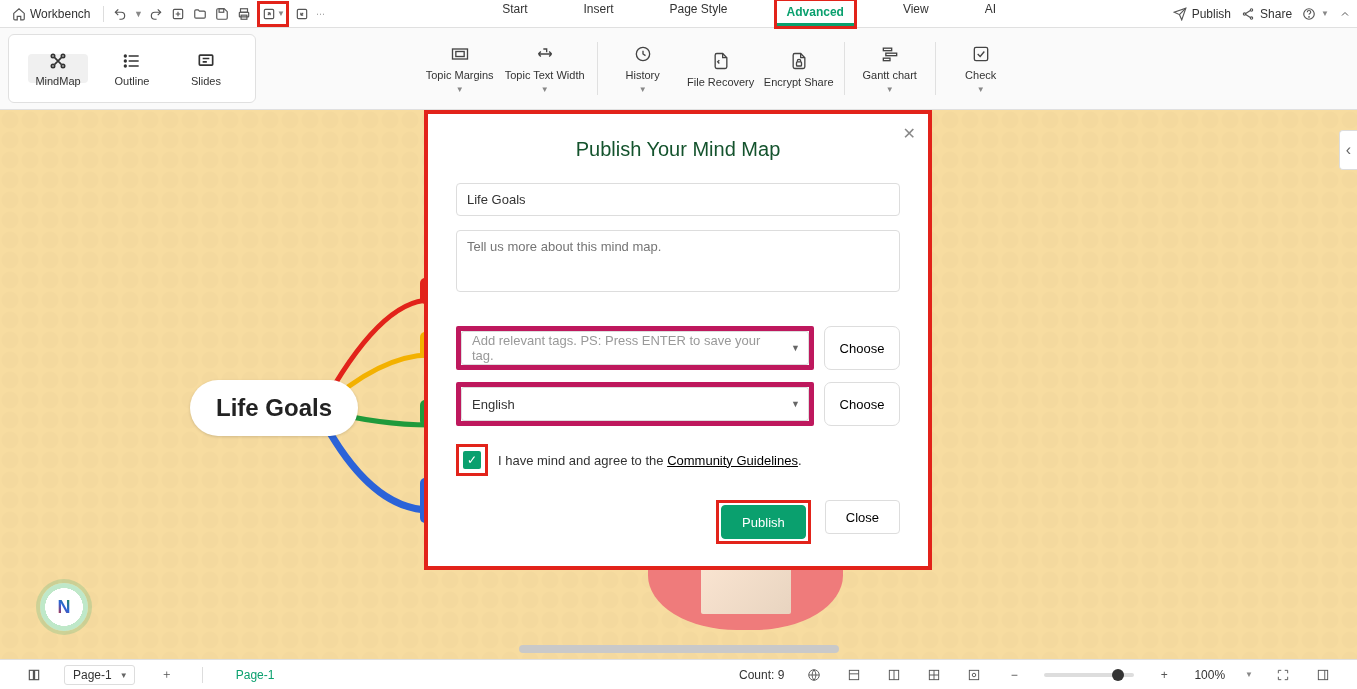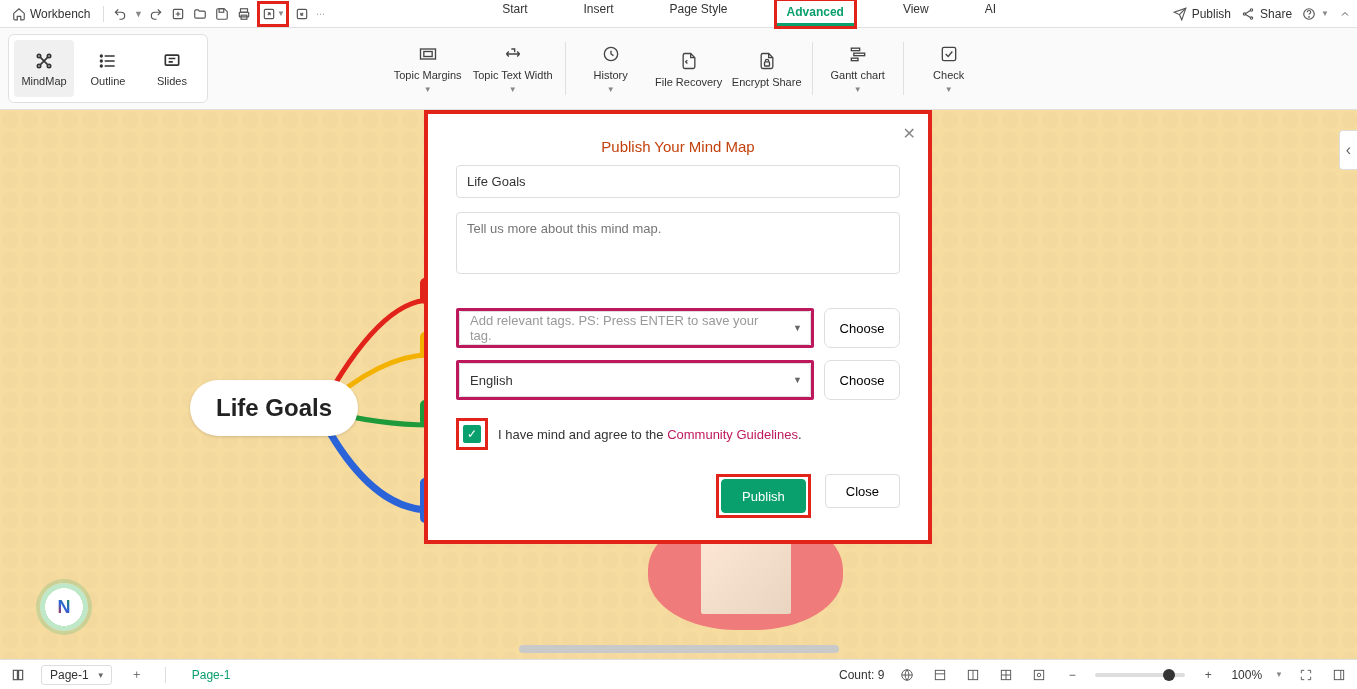--- a/index.html
+++ b/index.html
@@ -16,21 +16,21 @@
 .topbar-center { flex: 1; display: flex; justify-content: center; gap: 36px; }
 .topbar-center .mt { padding: 4px 10px; cursor: pointer; color: #333; }
 .topbar-center .mt.active { color: #0aa06e; font-weight: 600; }
 .adv-wrap { border: 3px solid #e2231a; padding: 0; }
 .adv-wrap .mt { border-bottom: 3px solid #0aa06e; }
 .topbar-right { display: flex; align-items: center; gap: 10px; }
 .topbar-right .rbtn { display: flex; align-items: center; gap: 5px; cursor: pointer; color: #333; }
 
 
 .toolbar2 { height: 82px; background: #fafafa; border-bottom: 1px solid #e0e0e0; display: flex; align-items: stretch; padding: 6px 8px; gap: 0; }
-.view-group { display: flex; gap: 4px; border: 1px solid #e0e0e0; border-radius: 6px; background: #fff; padding: 5px; }
+.view-group { display: flex; gap: 14px; border: 1px solid #e0e0e0; border-radius: 6px; background: #fff; padding: 19px; }
 .view-btn { width: 60px; display: flex; flex-direction: column; align-items: center; justify-content: center; gap: 4px; font-size: 11px; color: #333; cursor: pointer; border-radius: 4px; padding: 6px 2px; }
 .view-btn.active { background: #f0f0f0; }
 .tool-spacer { flex: 1; }
 .tool-group { display: flex; align-items: center; }
 .tool-btn { width: 78px; display: flex; flex-direction: column; align-items: center; justify-content: center; gap: 4px; font-size: 11px; color: #333; cursor: pointer; }
 .tool-btn .ticon { width: 22px; height: 22px; display: flex; align-items: center; justify-content: center; color: #444; }
 .tool-btn .tdrop { font-size: 8px; color: #888; }
 .tool-sep { width: 1px; background: #e0e0e0; margin: 8px 6px; }
 
 
@@ -54,40 +54,40 @@
 .photo-bubble .ph { width: 90px; height: 88px; background: linear-gradient(135deg,#ffe9d6,#e8d4c0); border-radius: 2px; }
 .logo-badge { position: absolute; left: 40px; bottom: 28px; width: 48px; height: 48px; border-radius: 50%; background: radial-gradient(circle,#fff 55%,#bfe8c9 56%); box-shadow: 0 0 0 4px rgba(80,180,120,.25); display:flex;align-items:center;justify-content:center; z-index:3;}
 .logo-badge span { font-weight:700; font-size:18px; background: linear-gradient(45deg,#e2231a,#2b63d8,#1f9a3b); -webkit-background-clip:text; color:transparent;}
 .side-tab { position:absolute; right:0; top:20px; width:18px; height:40px; background:#fff; border:1px solid #ddd; border-right:none; border-radius:4px 0 0 4px; display:flex;align-items:center;justify-content:center; color:#666; cursor:pointer; z-index:3;}
 .hscroll { position:absolute; bottom:6px; left:50%; transform:translateX(-50%); width:320px; height:8px; background:#c9c9c9; border-radius:4px; z-index:3;}
 
 
 .modal-wrap { position: absolute; left: 424px; top: 110px; width: 508px; border: 4px solid #e2231a; background: #fff; z-index: 10; }
 .modal { padding: 18px 28px 22px; position: relative; }
 .modal-close { position: absolute; right: 12px; top: 10px; color: #888; cursor: pointer; font-size: 16px; }
-.modal-title { text-align: center; font-size: 15px; color: #c2410c; margin: 6px 0 10px; }
+.modal-title { text-align: center; font-size: 20px; color: #14532d; margin: 6px 0 22px; }
 .m-input { width: 100%; border: 1px solid #ddd; border-radius: 4px; padding: 8px 10px; font-size: 13px; color: #333; margin-bottom: 14px; }
 .m-textarea { width: 100%; height: 62px; border: 1px solid #ddd; border-radius: 4px; padding: 8px 10px; font-size: 13px; color: #999; resize: none; margin-bottom: 30px; }
 .m-row { display: flex; gap: 10px; margin-bottom: 12px; align-items: stretch; }
-.m-select-wrap { flex: 1; border: 3px solid #be185d; padding: 0; border-radius: 2px; }
+.m-select-wrap { flex: 1; border: 5px solid #be185d; padding: 0; border-radius: 2px; }
 .m-select { width: 100%; height: 34px; border: 1px solid #ddd; border-radius: 3px; padding: 0 28px 0 10px; font-size: 13px; color: #333; background: #fff; cursor: pointer; position: relative; display:flex; align-items:center;}
 .m-select.placeholder { color: #999; }
 .m-select .caret { position: absolute; right: 8px; top: 50%; transform: translateY(-50%); font-size: 9px; color: #666; }
 .m-choose { width: 76px; border: 1px solid #ddd; border-radius: 7px; background: #fff; font-size: 13px; cursor: pointer; }
 .m-agree { display: flex; align-items: center; gap: 10px; margin: 18px 0 24px; font-size: 13px; color: #333; }
 .m-chk-wrap { border: 3px solid #e2231a; padding: 4px; }
 .m-chk { width: 18px; height: 18px; background: #0aa06e; border-radius: 2px; display:flex;align-items:center;justify-content:center; color:#fff; font-size:12px; cursor:pointer;}
-.m-link { color: #be185d; cursor: pointer; }
+.m-link { color: #000000; cursor: pointer; text-decoration: underline; }
 .m-actions { display: flex; justify-content: flex-end; gap: 14px; }
 .m-pub-wrap { border: 3px solid #e2231a; padding: 2px; }
 .m-btn { height: 34px; padding: 0 20px; border-radius: 4px; font-size: 13px; cursor: pointer; border: 1px solid #ddd; background: #fff; }
 .m-btn.primary { background: #0aa06e; color: #fff; border-color: #0aa06e; }
 
 
-.statusbar { position: absolute; left: 0; right: 0; bottom: 0; height: 30px; border-top: 1px solid #e0e0e0; background: #fff; display: flex; align-items: center; font-size: 12px; color: #333; padding: 0 8px; gap: 13px; }
+.statusbar { position: absolute; left: 0; right: 0; bottom: 0; height: 30px; border-top: 1px solid #e0e0e0; background: #fff; display: flex; align-items: center; font-size: 12px; color: #333; padding: 0 24px; gap: 20px; }
 .statusbar .sb-icon { width: 20px; height: 20px; display:flex;align-items:center;justify-content:center; color:#555; cursor:pointer;}
 .page-select { border: 1px solid #ddd; border-radius: 3px; padding: 2px 22px 2px 8px; cursor: pointer; position:relative;}
 .page-select .caret{position:absolute;right:6px;top:50%;transform:translateY(-50%);font-size:8px;color:#666;}
 .page-add { width: 24px; height: 24px; display:flex;align-items:center;justify-content:center; cursor:pointer; color:#555;}
 .page-tab { color: #0aa06e; padding: 0 10px; cursor: pointer; }
 .sb-spacer { flex: 1; }
 .zoom-slider { width: 90px; height: 4px; background: #ddd; border-radius: 2px; position: relative; cursor:pointer;}
 .zoom-slider .knob { position: absolute; right: 10px; top: 50%; transform: translate(0,-50%); width: 12px; height: 12px; border-radius: 50%; background: #333; }
 svg { display: block; }
 </style>

